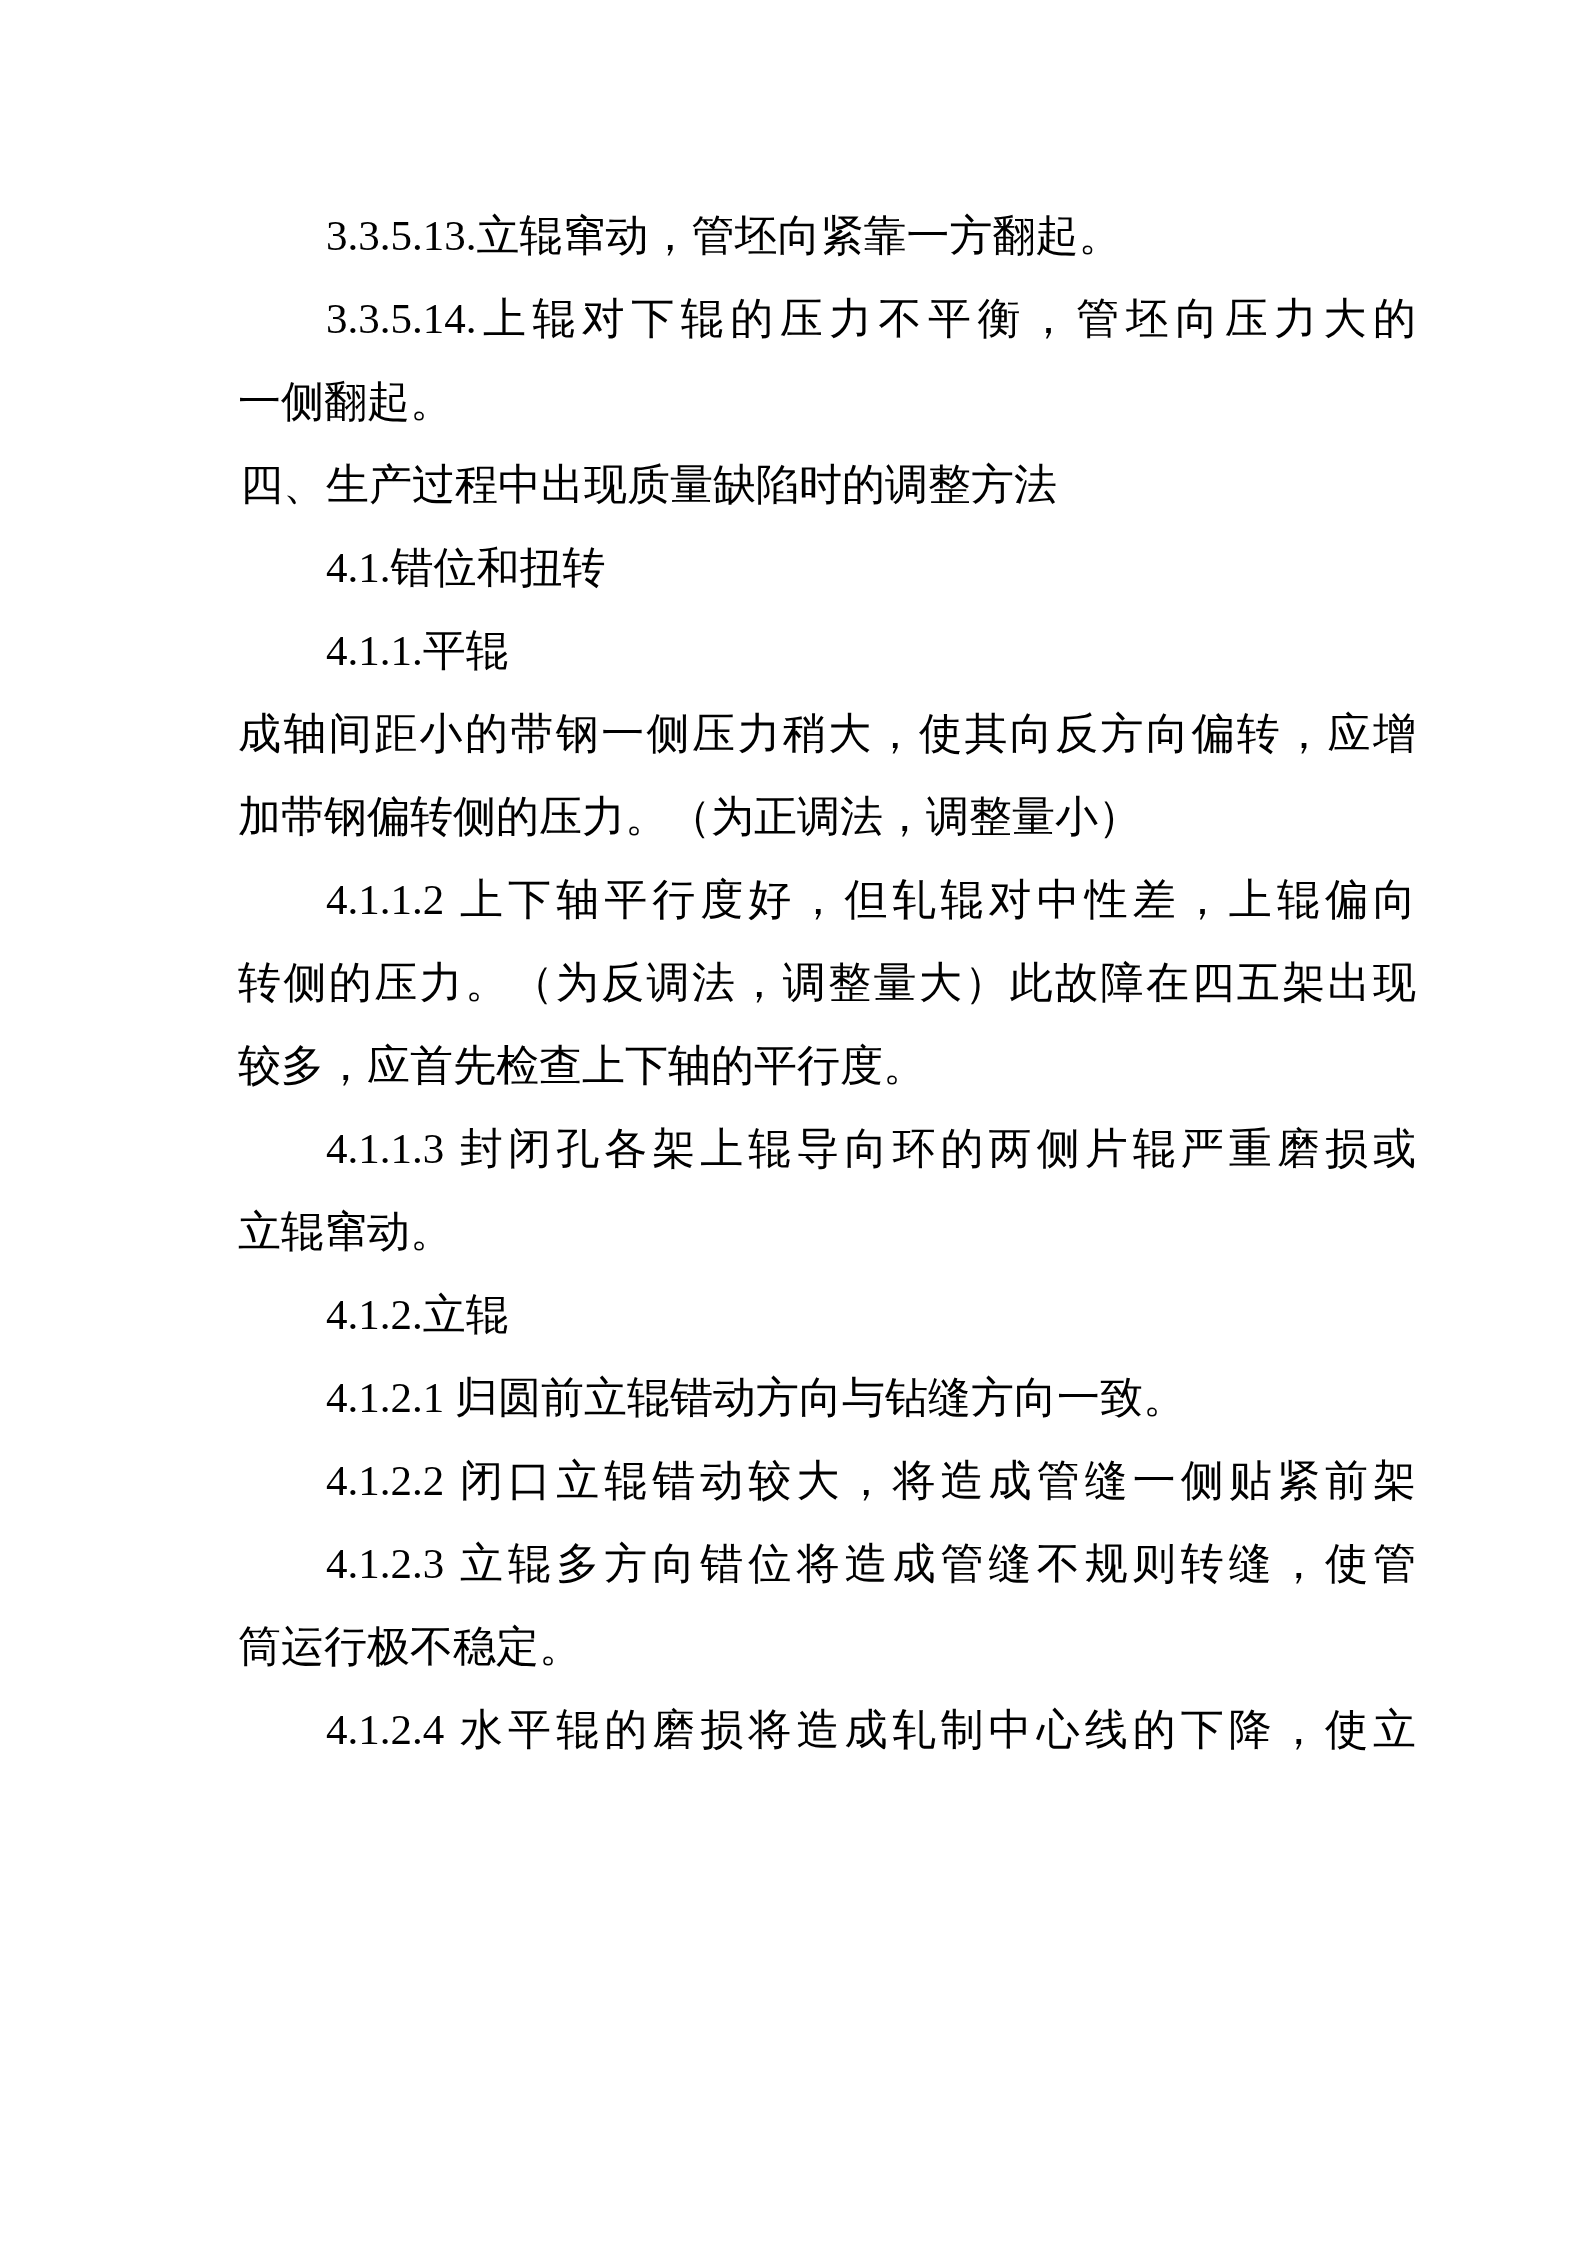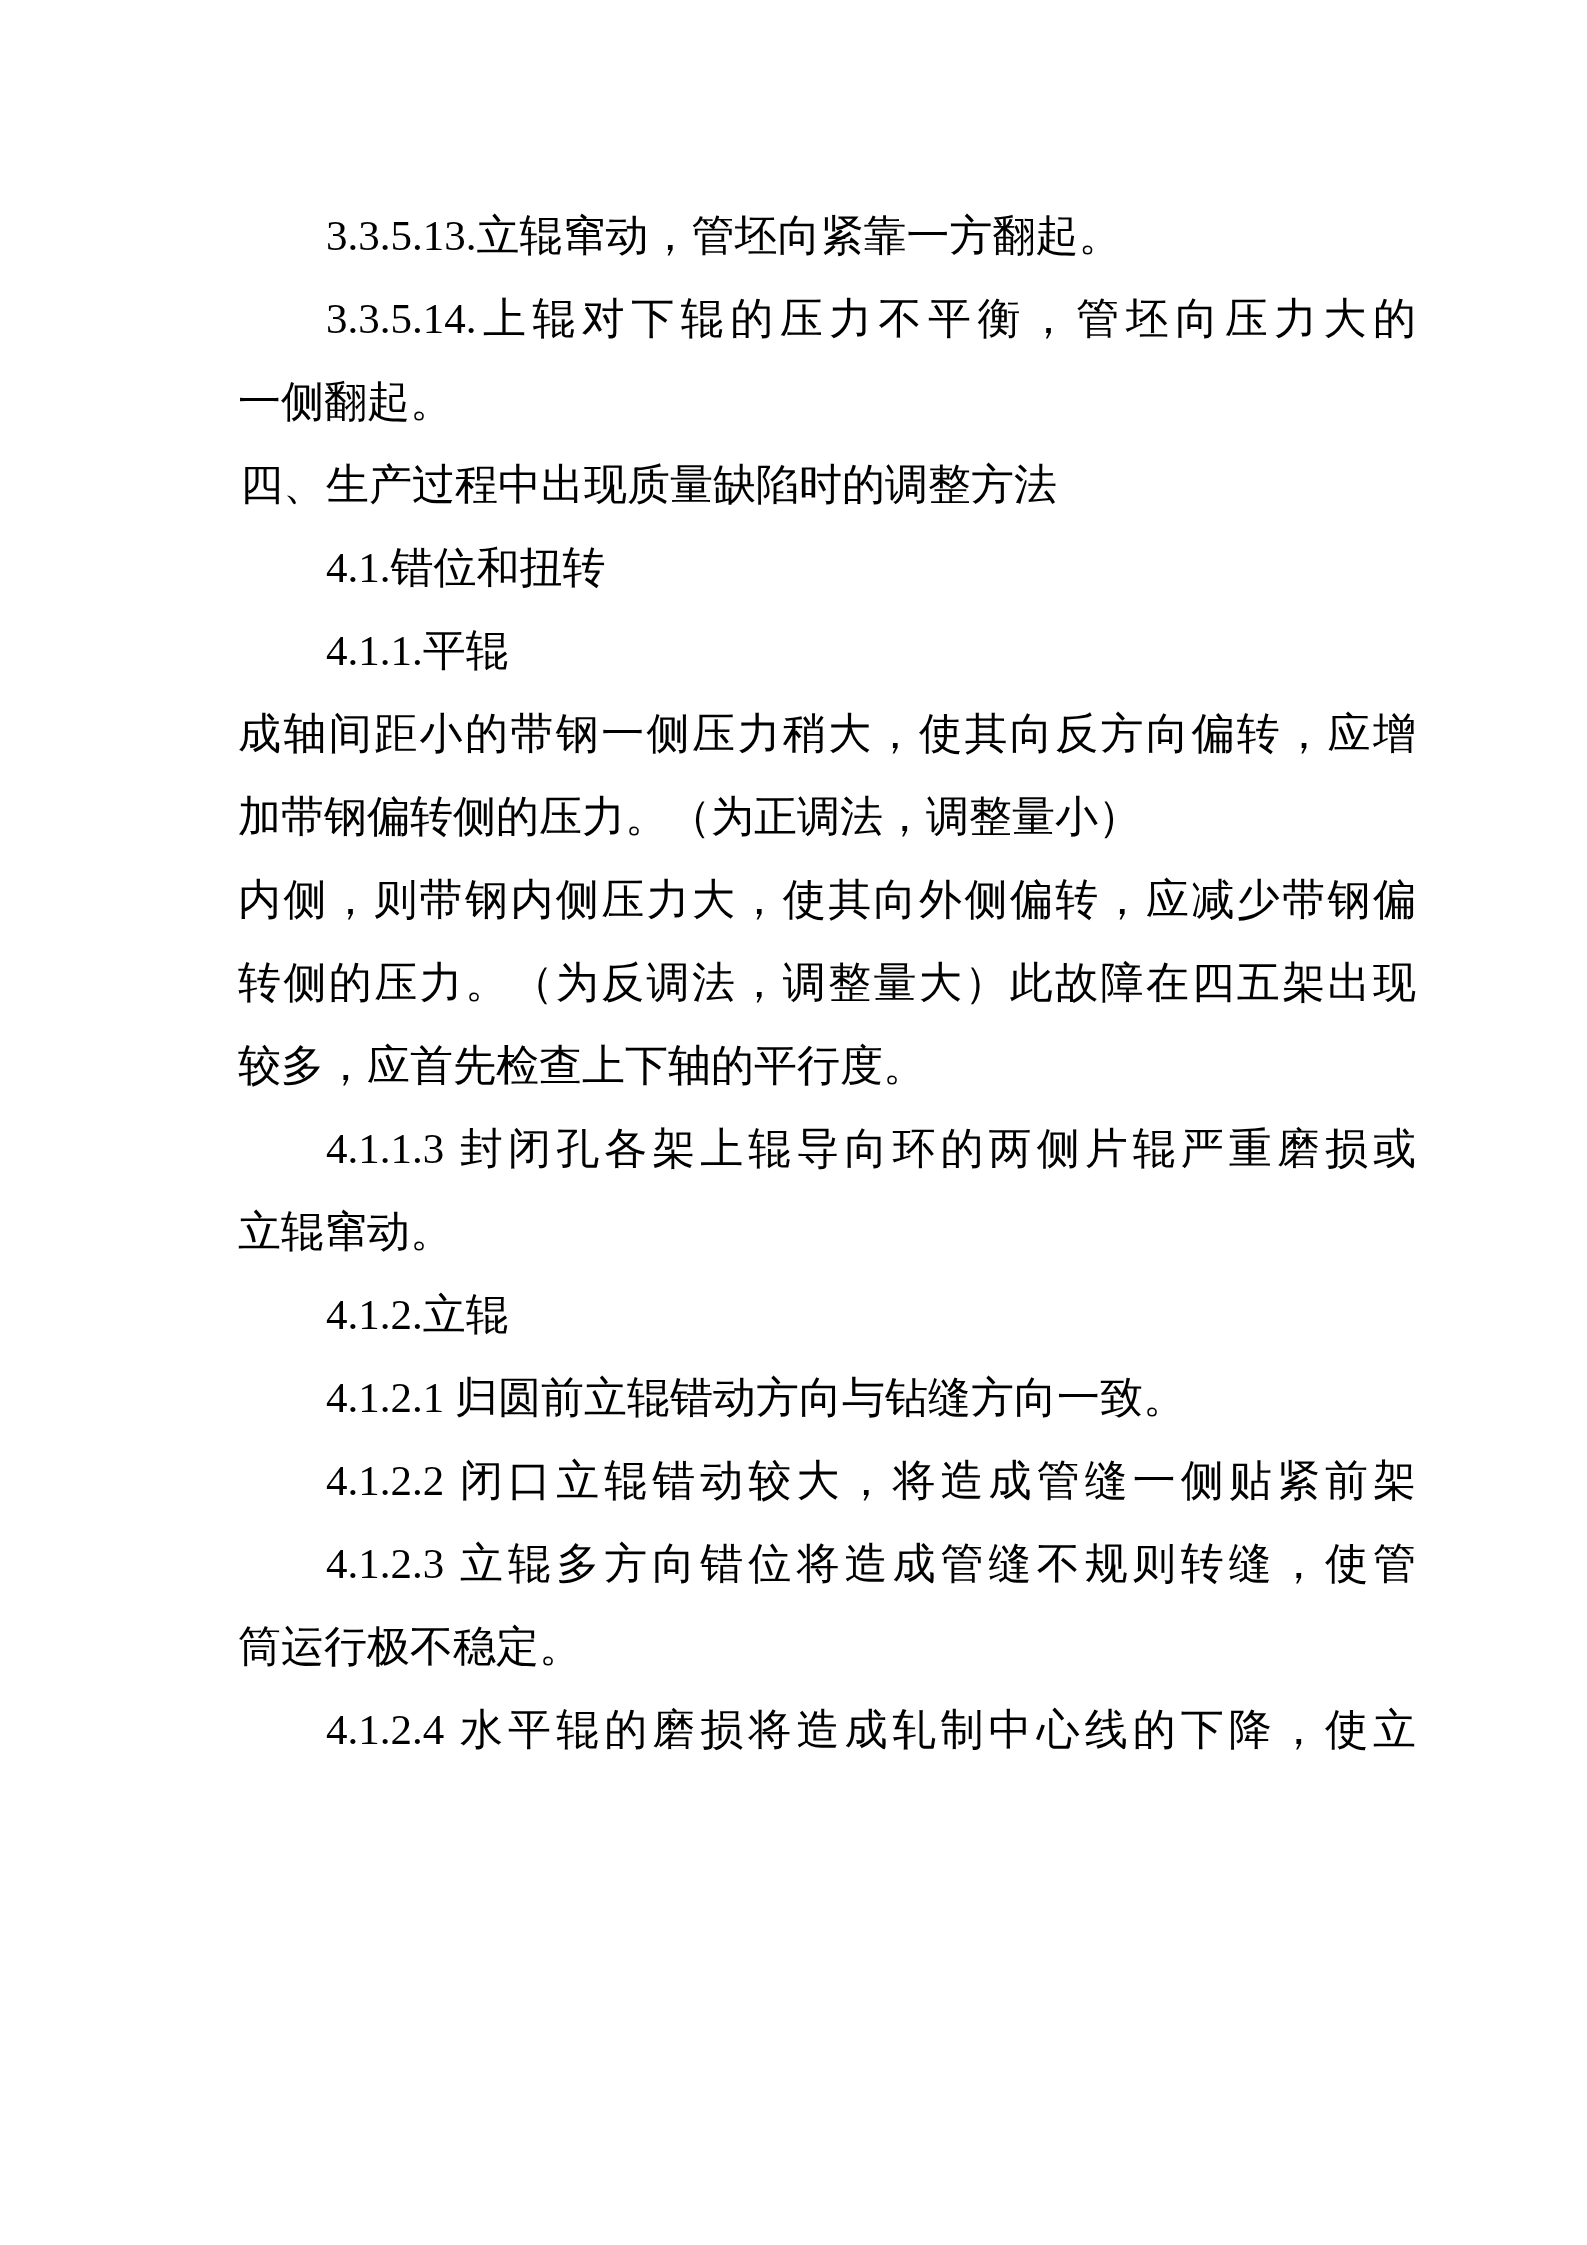--- a/index.html
+++ b/index.html
@@ -65,21 +65,21 @@
         <div class="line indent">4.1.错位和扭转</div>
       </div>
       <div class="para body">
         <div class="line indent">4.1.1.平辊</div>
       </div>
       <div class="para body">
         <div class="line fill">成轴间距小的带钢一侧压力稍大，使其向反方向偏转，应增</div>
         <div class="line">加带钢偏转侧的压力。（为正调法，调整量小）</div>
       </div>
       <div class="para body">
-        <div class="line fill">内侧，则带钢内侧压力大，使其向外侧偏转，应减少带钢偏</div>
+        <div class="line indent fill">4.1.1.2 上下轴平行度好，但轧辊对中性差，上辊偏向</div>
         <div class="line fill">转侧的压力。（为反调法，调整量大）此故障在四五架出现</div>
         <div class="line">较多，应首先检查上下轴的平行度。</div>
       </div>
       <div class="para body">
         <div class="line indent fill">4.1.1.3 封闭孔各架上辊导向环的两侧片辊严重磨损或</div>
         <div class="line">立辊窜动。</div>
       </div>
       <div class="para body">
         <div class="line indent">4.1.2.立辊</div>
       </div>

